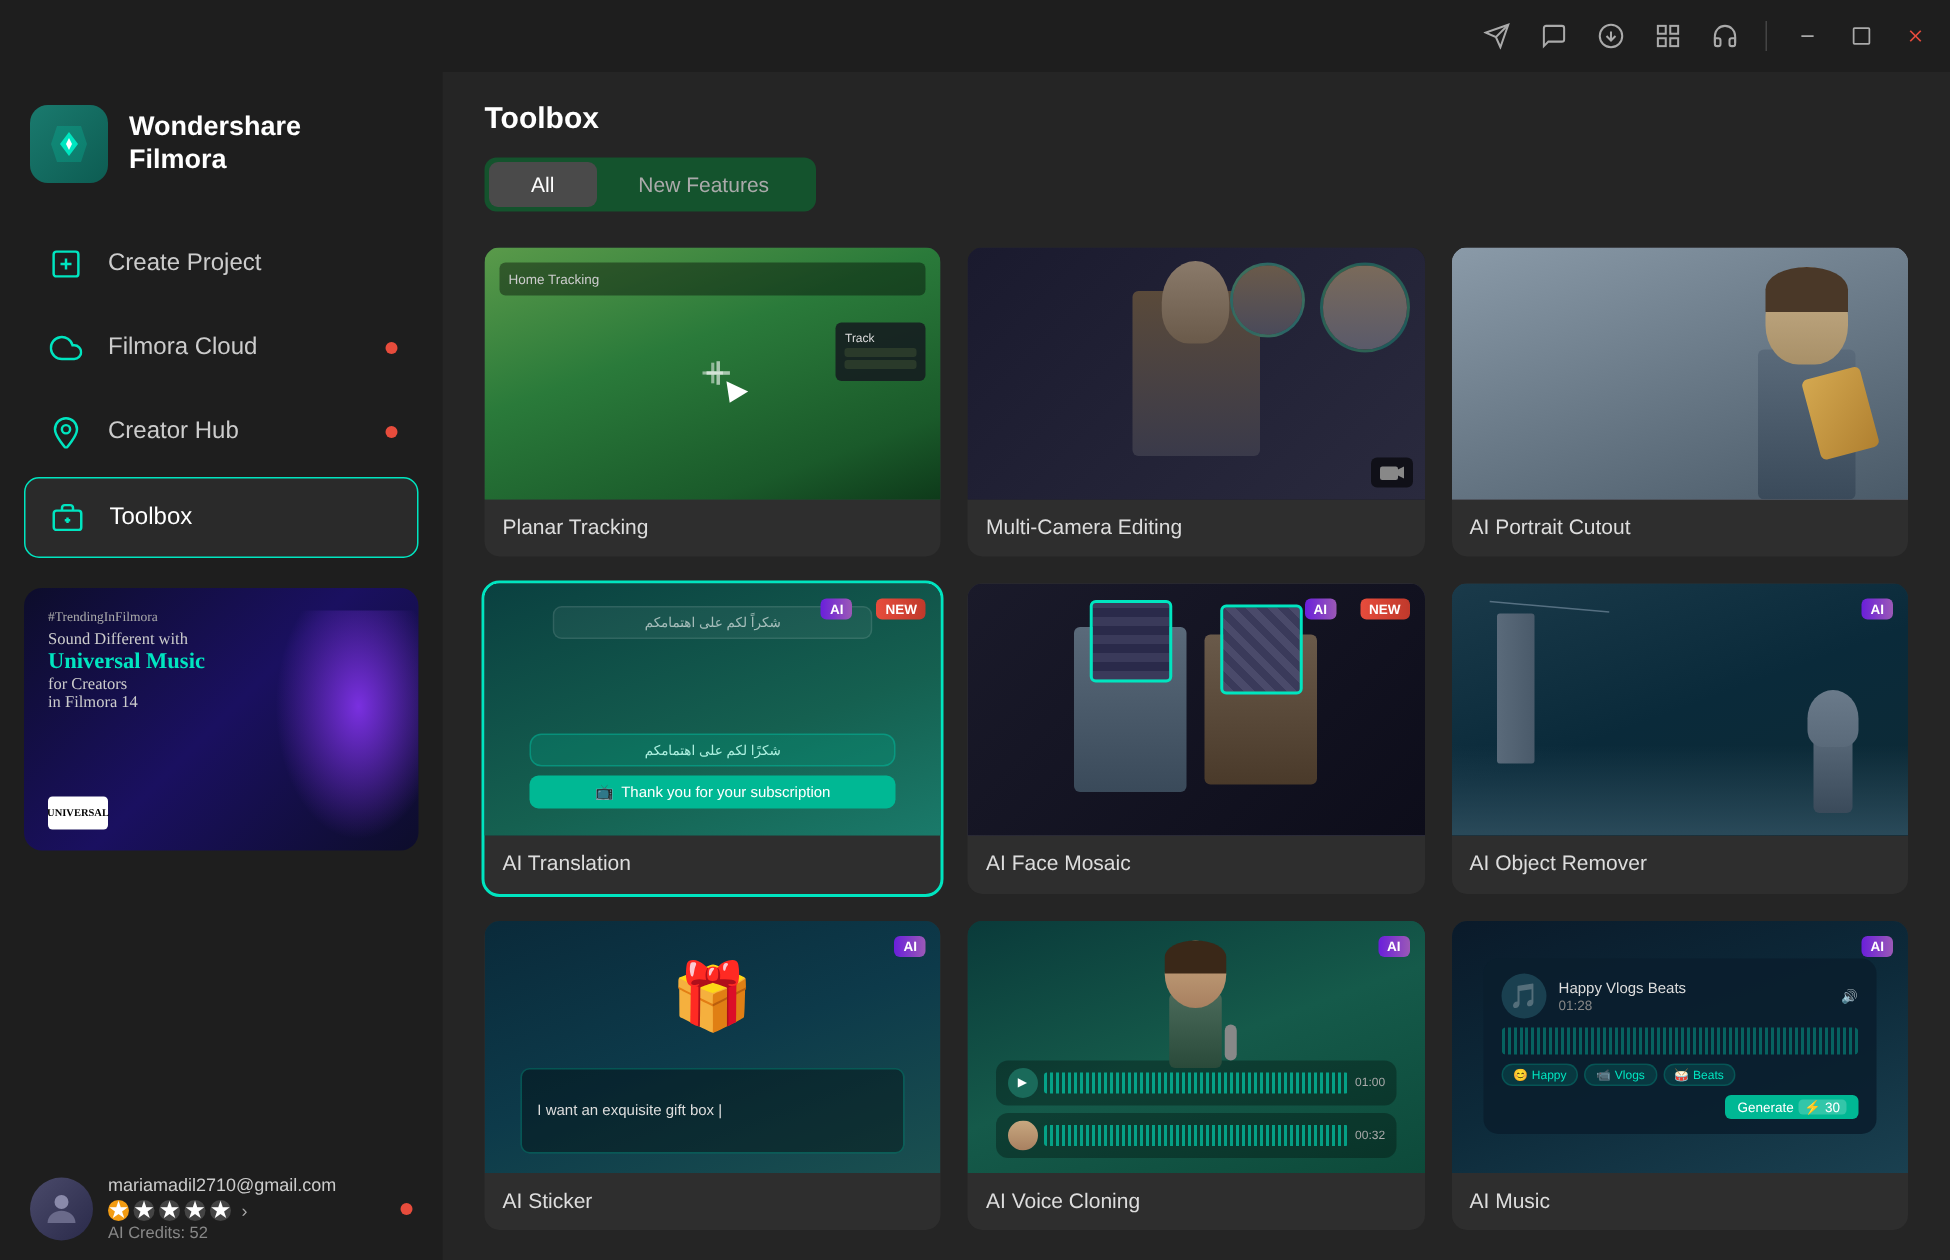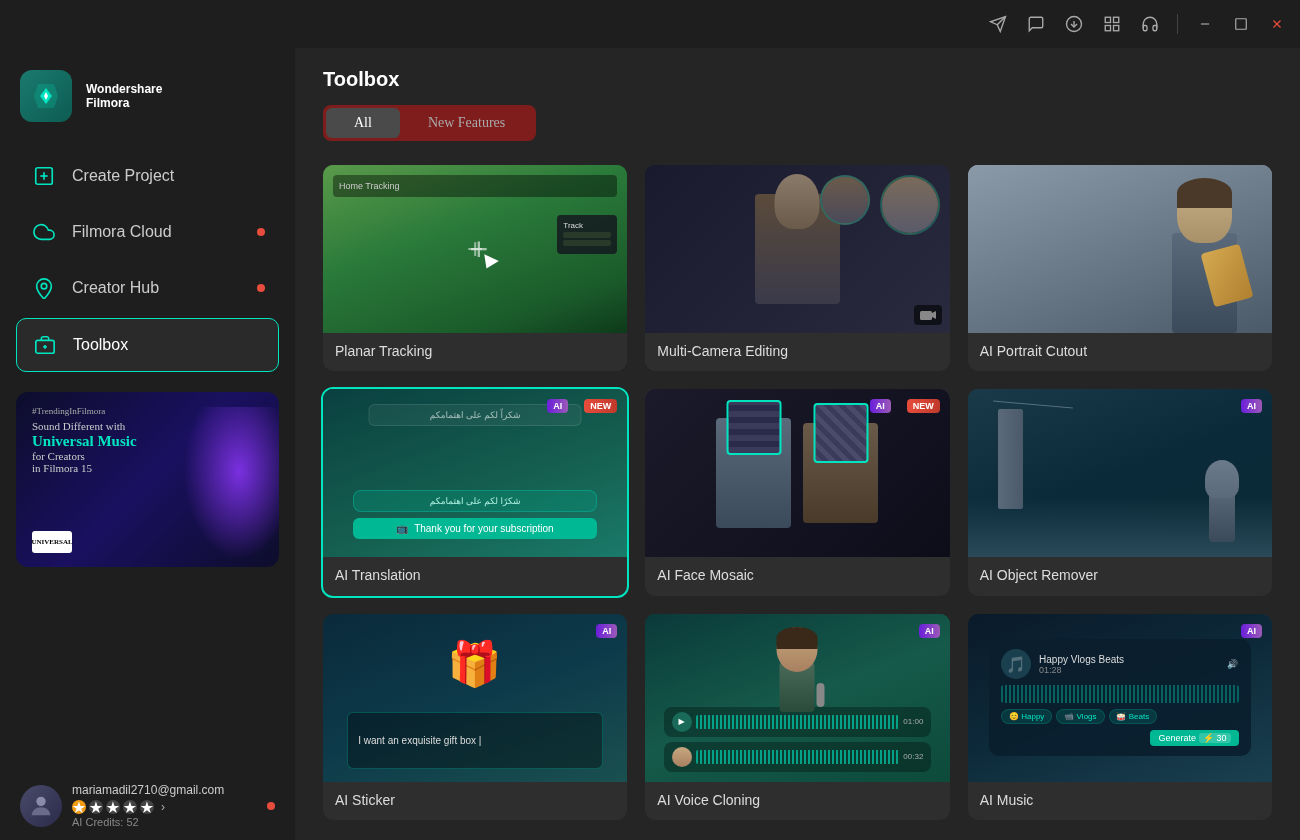--- a/index.html
+++ b/index.html
@@ -91,21 +91,21 @@
     }
     .logo-icon svg {
       width: 32px;
       height: 32px;
     }
     .logo-text {
       display: flex;
       flex-direction: column;
     }
     .logo-name {
-      font-size: 12px;
+      font-size: 18px;
       font-weight: 600;
       color: #fff;
       line-height: 1.2;
     }
     .nav-items {
       display: flex;
       flex-direction: column;
       gap: 4px;
       padding: 0 16px;
     }
@@ -268,25 +268,24 @@
     }
     .page-title {
       font-size: 20px;
       font-weight: 600;
       color: #fff;
       margin-bottom: 14px;
     }
     .tabs {
       display: flex;
       gap: 0;
-      background: #7f1d1d;
+      background: #14532d;
       border-radius: 8px;
       padding: 3px;
       width: fit-content;
-      font-family: Liberation Serif, serif;
     }
     .tab {
       padding: 7px 28px;
       border-radius: 6px;
       font-size: 14px;
       cursor: pointer;
       color: #aaa;
     }
     .tab.active {
       background: #4a4a4a;
@@ -540,21 +539,21 @@
         <span>Toolbox</span>
       </div>
     </div>
 
     <div class="sidebar-banner">
       <div class="banner-content">
         <div class="banner-hashtag">#TrendingInFilmora</div>
         <div class="banner-title-line1">Sound Different with</div>
         <div class="banner-title-line2">Universal Music</div>
         <div class="banner-title-line3">for Creators</div>
-        <div class="banner-title-line4">in Filmora 15</div>
+        <div class="banner-title-line4">in Filmora 14</div>
       </div>
       <div style="position:absolute;bottom:14px;left:16px;display:flex;align-items:center;gap:6px;">
         <div class="universal-logo">
           <span style="font-size:7px;font-weight:800;color:#000;">UNIVERSAL</span>
         </div>
       </div>
 
       <div style="position:absolute;right:0;bottom:0;width:100px;height:160px;background:radial-gradient(ellipse at 60% 40%, #7a30e0 0%, transparent 65%);pointer-events:none;"></div>
     </div>
 

